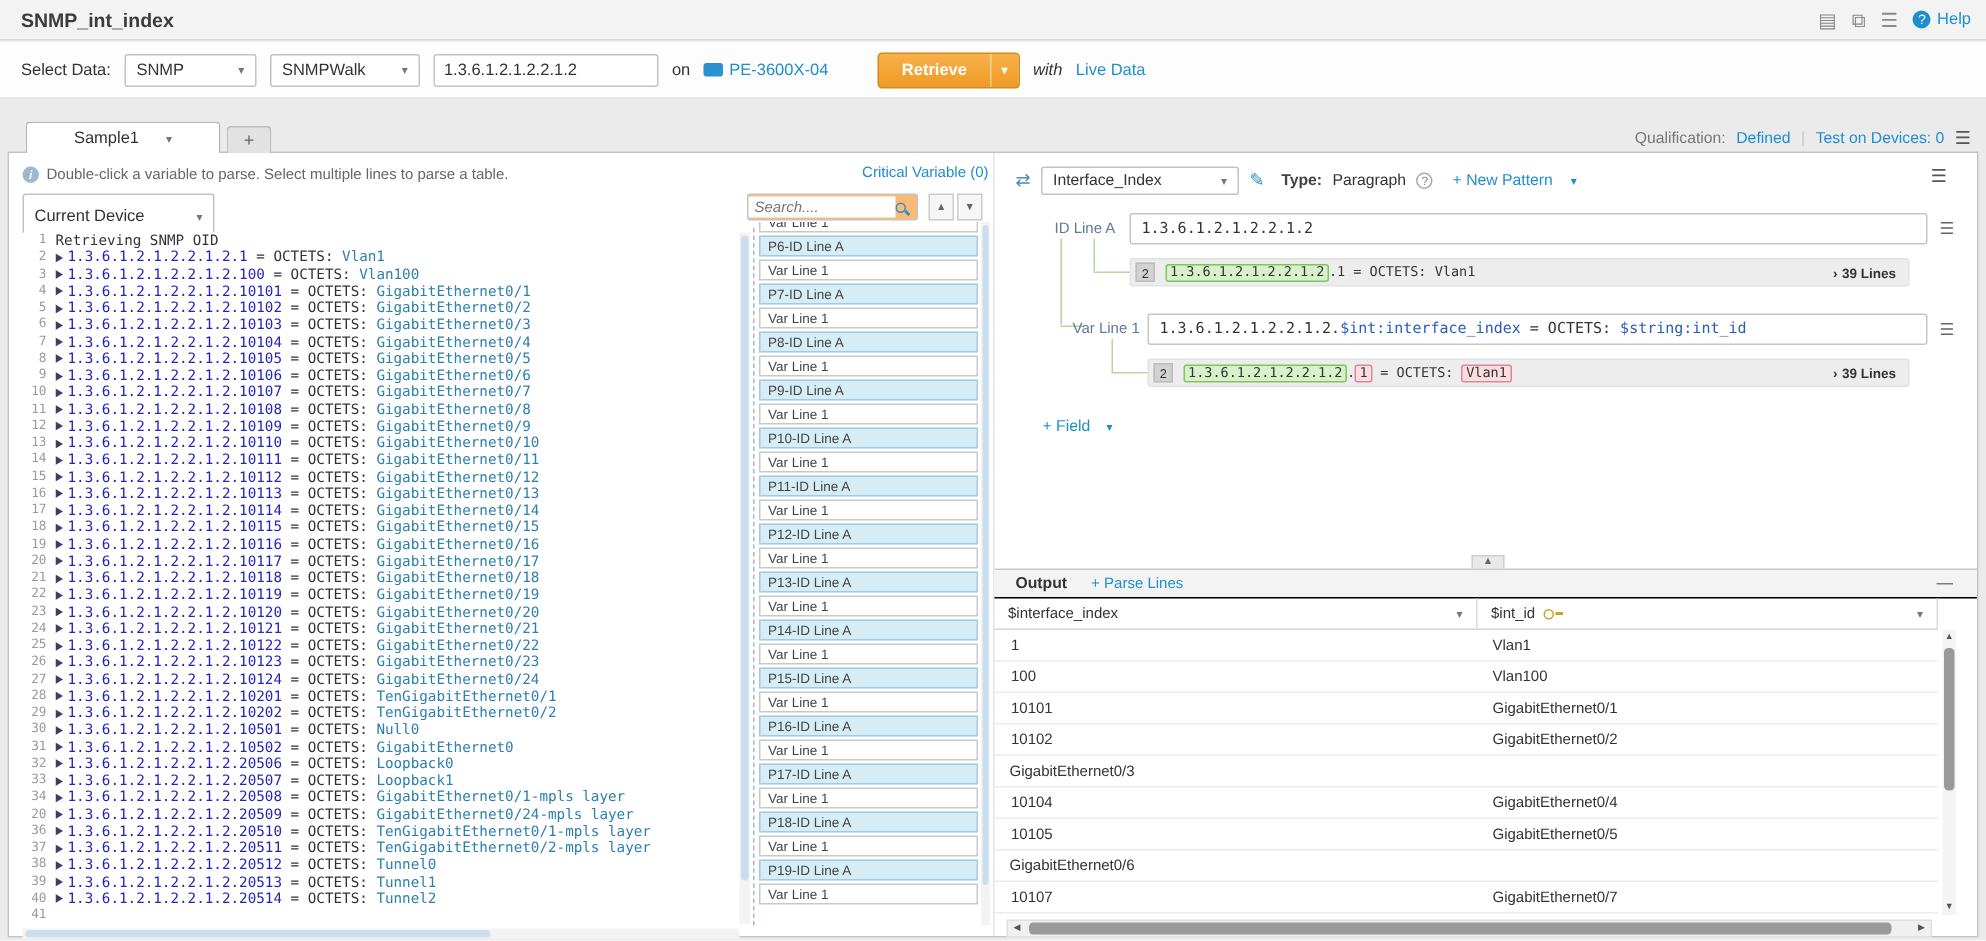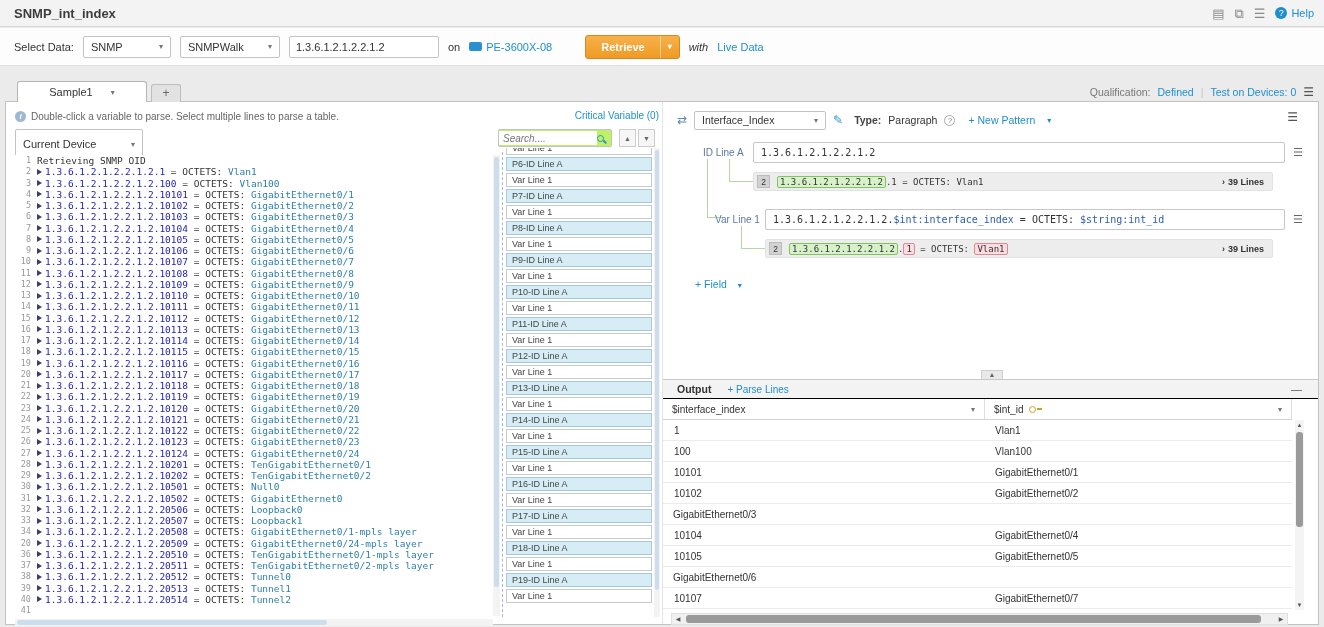--- a/index.html
+++ b/index.html
@@ -38,21 +38,21 @@
   
   .panel-body { position:absolute; top:101px; left:5px; right:5px; bottom:2px; background:#fff; border:1px solid #c2c2c2; }
 
   
   .left-panel { position:absolute; left:0; top:0; width:655px; bottom:0; }
   .hint-row { position:absolute; left:9px; right:4px; top:8px; height:13px; font-size:10px; color:#666; display:flex; align-items:center; gap:5px; }
   .info-icon { width:11px; height:11px; border-radius:50%; background:#9db9d2; color:#fff; font-size:8px; line-height:11px; text-align:center; display:inline-block; font-style:italic; font-weight:bold; flex:none; }
   .critical-link { position:absolute; right:2px; top:0; color:#1e8fce; font-size:10px; cursor:pointer; }
   .controls-row { position:absolute; left:9px; right:4px; top:27px; height:20px; }
   .device-select { position:absolute; left:0; top:0; width:128px; height:30px; }
-  .search-box { position:absolute; left:483px; top:0; width:114px; height:18px; border:1px solid #c3c3c3; border-radius:2px; background:#bef264; display:flex; align-items:center; }
+  .search-box { position:absolute; left:483px; top:0; width:114px; height:18px; border:1px solid #c3c3c3; border-radius:2px; background:#fdba74; display:flex; align-items:center; }
   .search-input { border:none; outline:none; flex:1; height:14px; font-size:10px; font-style:italic; color:#999; padding:0 4px; width:85px; font-family:"Liberation Sans", sans-serif; }
   .mag { width:7px; height:7px; border:1.5px solid #2b8fd0; border-radius:50%; display:inline-block; position:relative; margin-right:7px; flex:none; }
   .mag::after { content:""; position:absolute; width:4px; height:1.5px; background:#2b8fd0; transform:rotate(45deg); right:-3.5px; bottom:-1.5px; }
   .sort-btn { position:absolute; top:0; width:17px; height:18px; border:1px solid #ccc; background:#f6f6f6; color:#666; font-size:7px; text-align:center; line-height:17px; cursor:pointer; }
 
   .code-area { position:absolute; left:9px; top:53px; width:478px; height:461px; overflow:hidden; background:#fff; }
   .code-row { display:flex; height:11.25px; line-height:11.25px; font-family:"DejaVu Sans Mono", monospace; font-size:9.5px; white-space:nowrap; }
   .ln { width:22px; text-align:right; padding-right:6px; color:#999; font-size:8.5px; flex:none; }
   .lc { flex:1; display:flex; align-items:center; overflow:hidden; }
   .tri { display:inline-block; width:0; height:0; border-top:3px solid transparent; border-bottom:3px solid transparent; border-left:5px solid #3d3d66; margin-right:3px; flex:none; }
@@ -147,21 +147,21 @@
       <span class="chev">▾</span>
   </div>
   <div class="select-box" style="width:100px">
     <span>SNMPWalk</span>
       <span class="chev">▾</span>
   </div>
   <input class="text-input" value="1.3.6.1.2.1.2.2.1.2" style="">
   <span>on</span>
   <span class="device-chip">
     <span class="device-icon"></span>
-    <span>PE-3600X-08</span>
+    <span>PE-3600X-04</span>
   </span>
   <div class="btn-orange" style="margin-left:24px">
     <span class="btn-main">Retrieve</span>
     <span class="btn-arrow">▾</span>
   </div>
   <span style="font-style:italic">with</span>
   <span class="blue-link">Live Data</span>
 </div>
 
 <div class="tabs-row">

